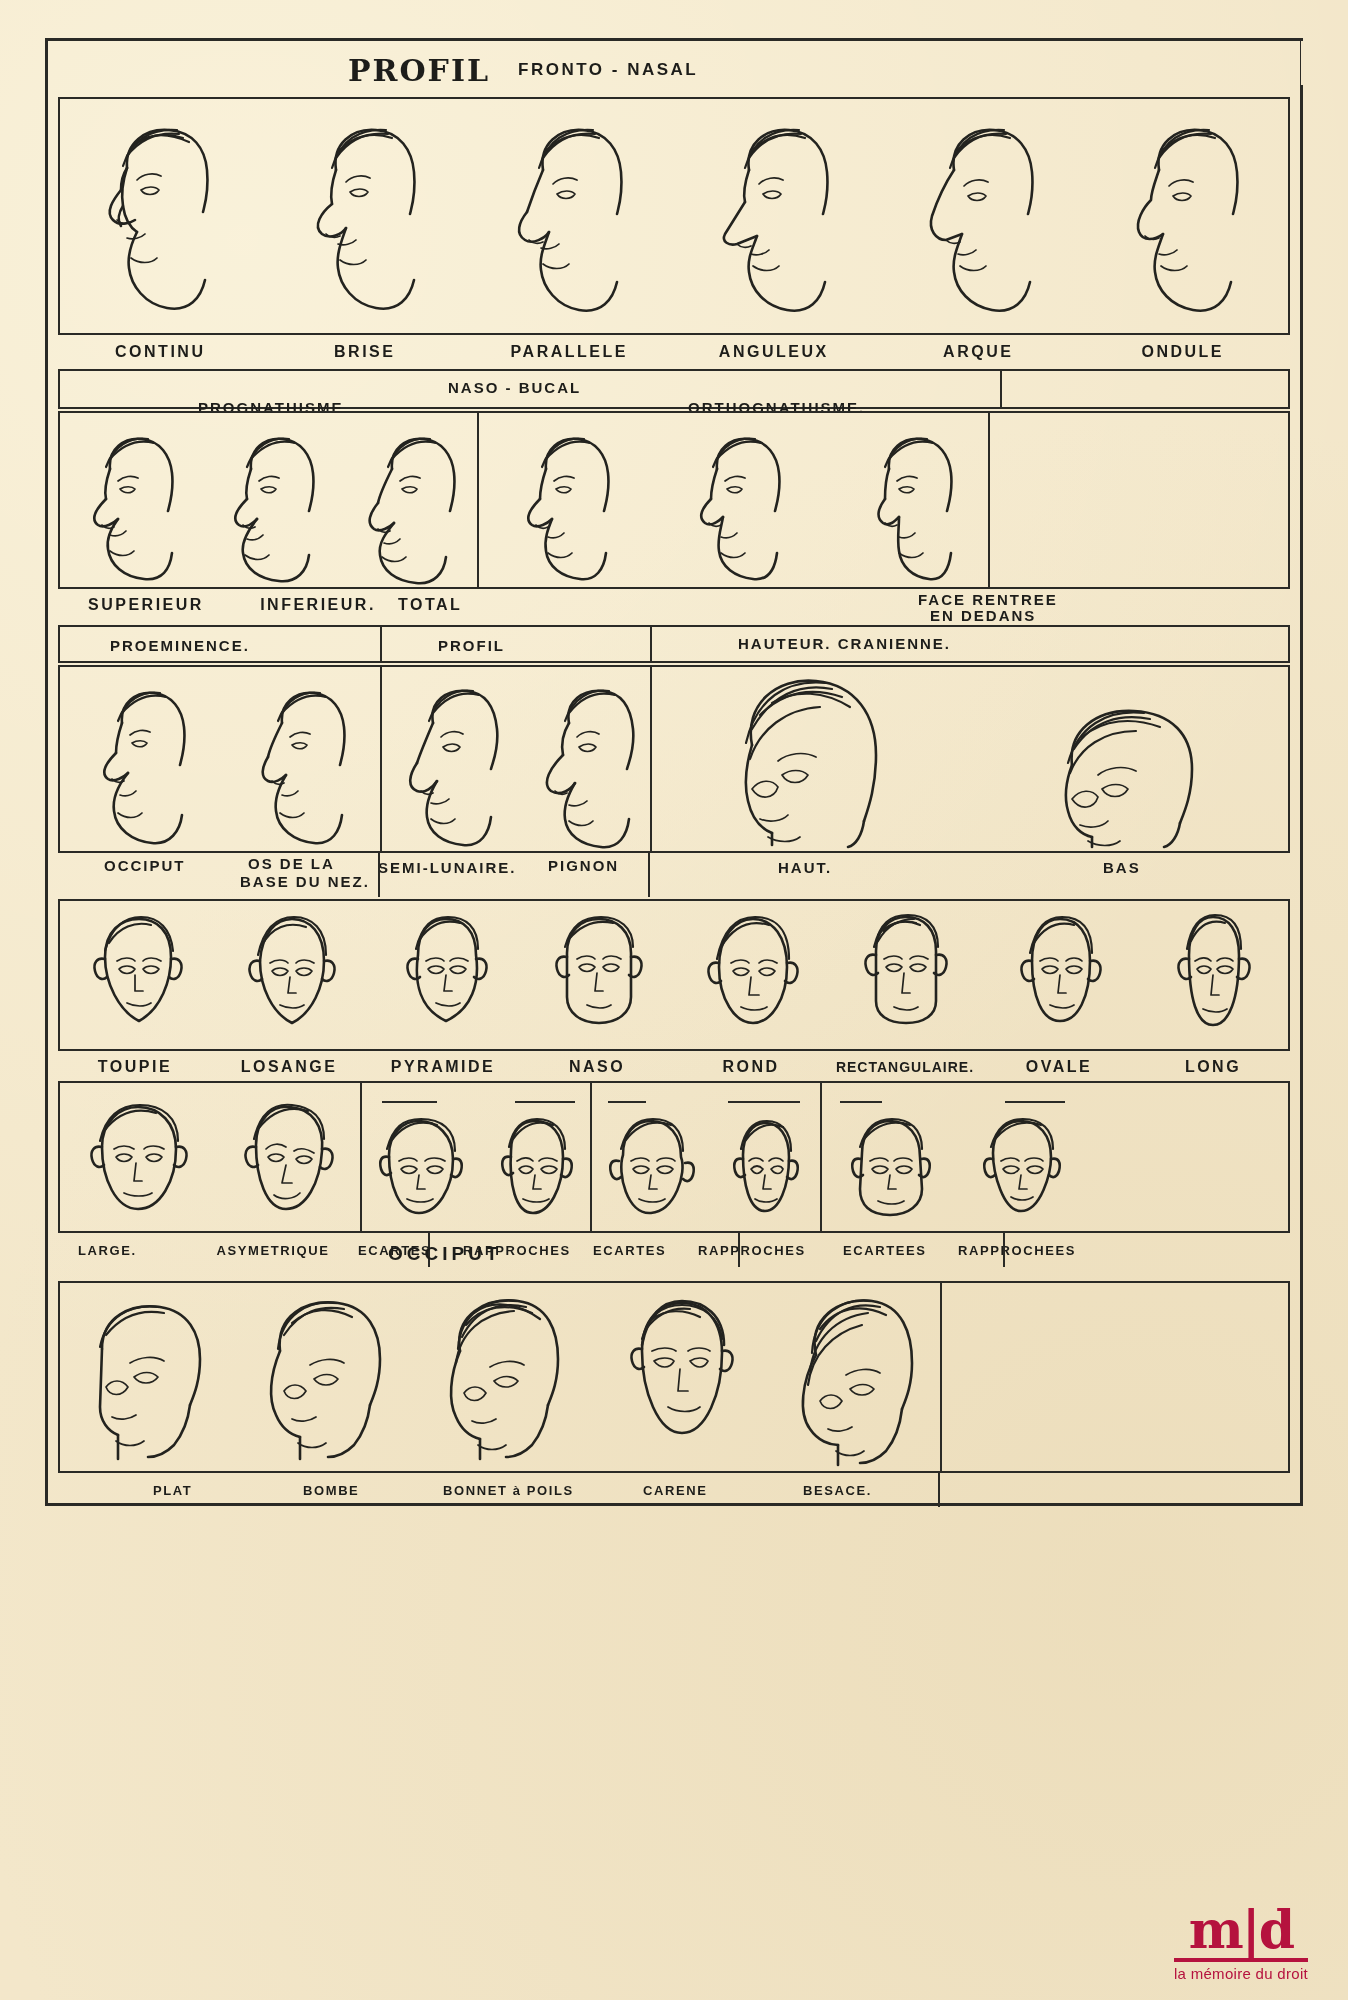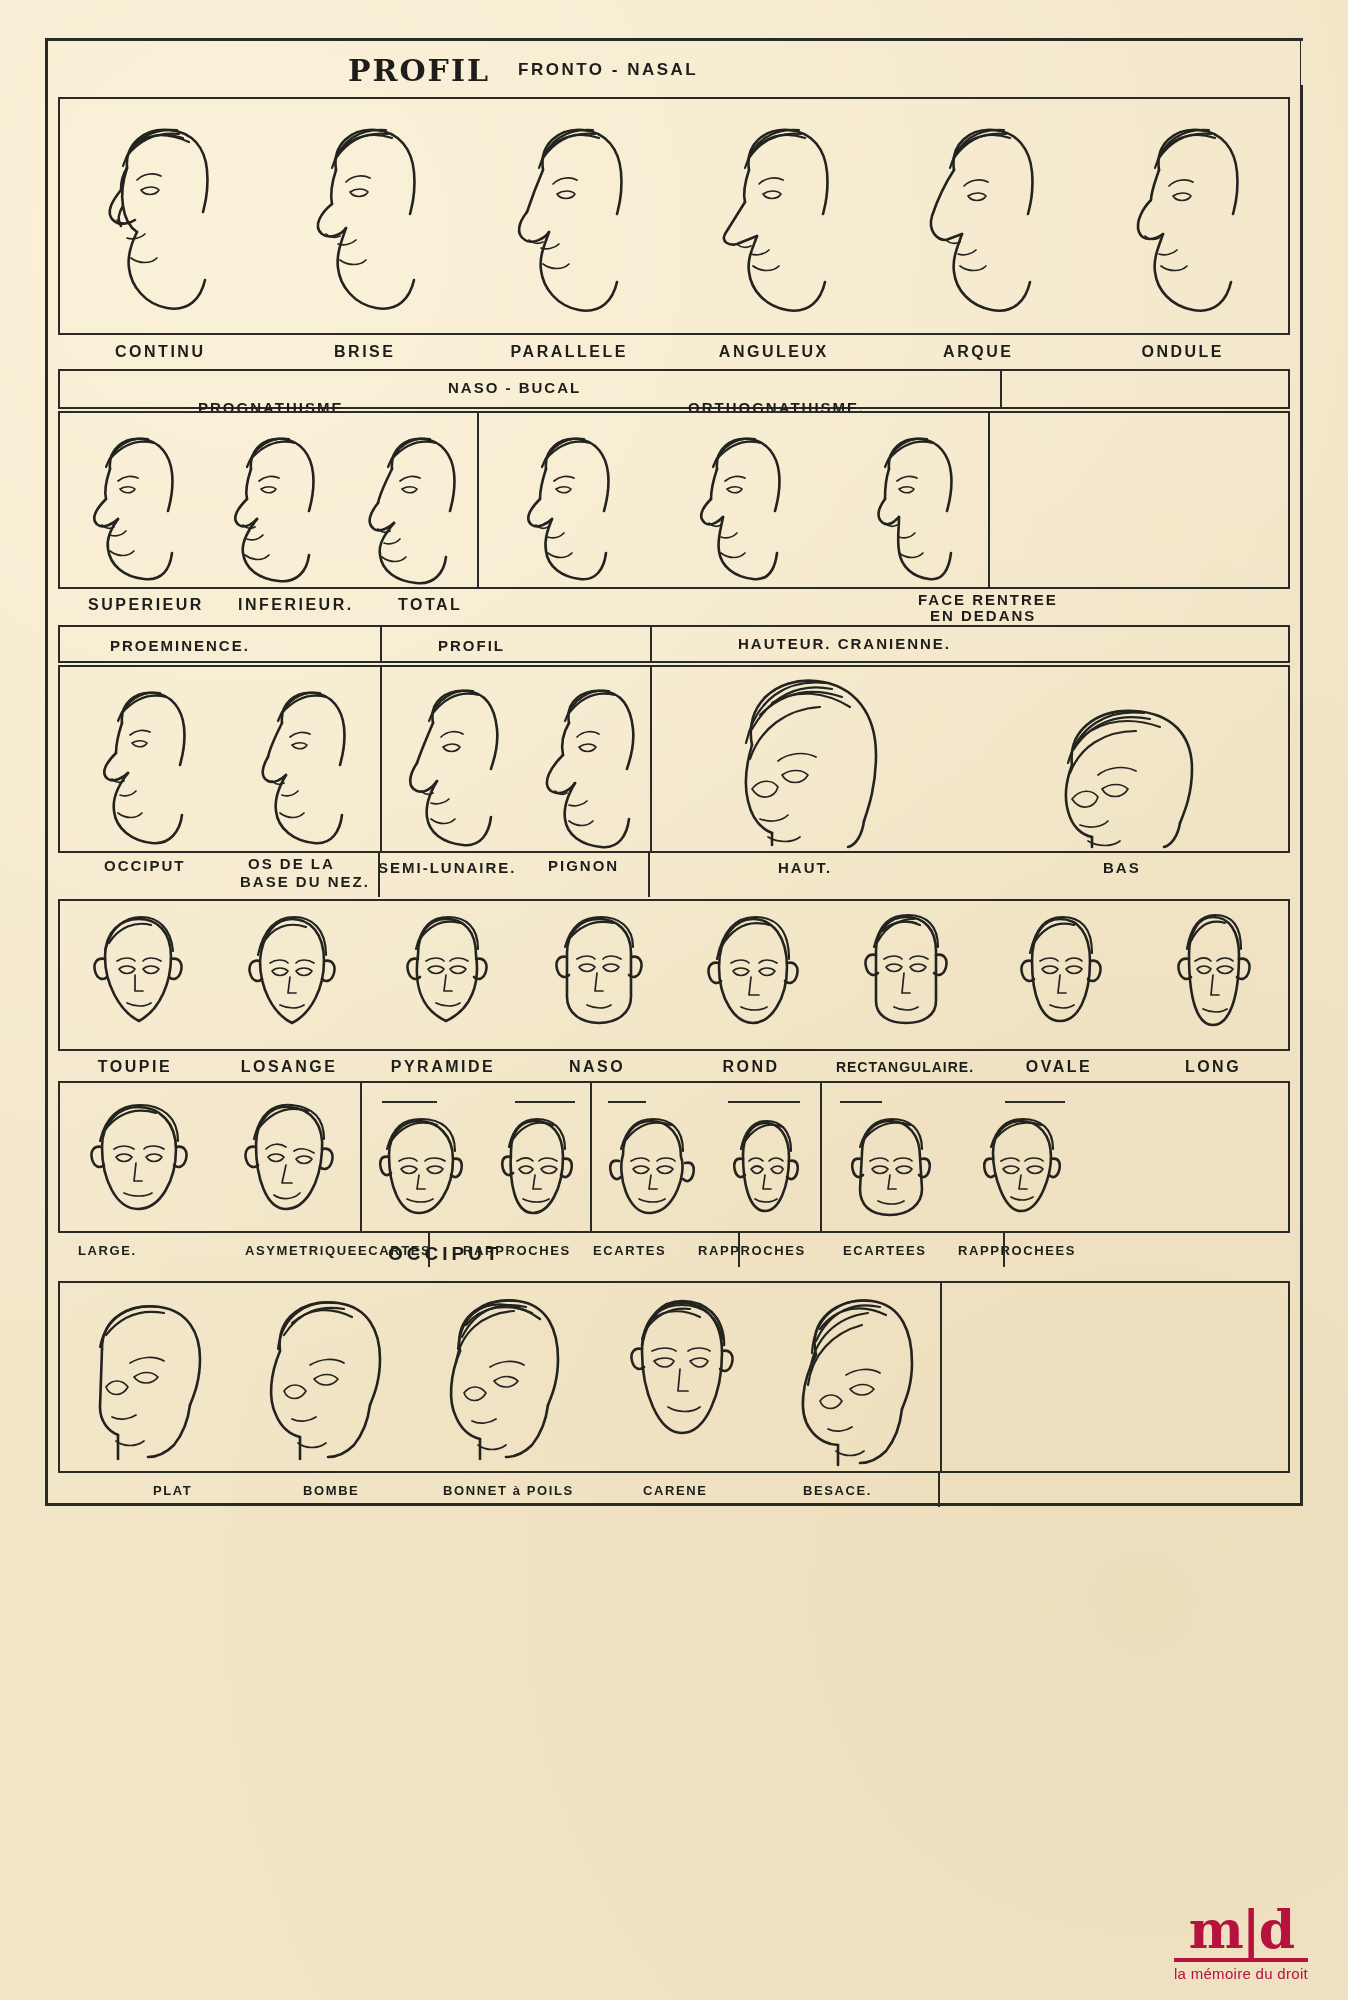--- a/index.html
+++ b/index.html
@@ -350,21 +350,21 @@
           <path class="ink-thin" d="M46 70 C51 67 58 67 61 70 C58 75 50 75 46 70 Z"></path>
           <path class="ink-thin" d="M32 104 C36 108 40 108 44 106"></path>
           <path class="ink-thin" d="M46 118 C52 120 58 118 62 114"></path>
           <path class="ink-thin" d="M46 134 C54 140 64 140 70 134"></path>
         </svg>
       </div>
     </div>
 
     <div class="labelbar" style="top:552px;height:24px;">
       <span style="width:150px;margin-left:30px;text-align:left">SUPERIEUR</span>
-      <span style="width:160px;text-align:left">INFERIEUR.</span>
+      <span style="width:160px;text-align:center">INFERIEUR.</span>
       <span style="width:120px;text-align:left">TOTAL</span>
     </div>
     <div class="cap tiny" style="top:550px;left:870px;">FACE RENTREE</div>
     <div class="cap tiny" style="top:566px;left:882px;">EN DEDANS</div>
 
     <div class="band" style="top:584px;height:38px;">
       <div class="vdiv" style="left:320px;top:0;height:100%;"></div>
       <div class="vdiv" style="left:590px;top:0;height:100%;"></div>
     </div>
     <div class="cap small" style="top:596px;left:62px;">PROEMINENCE.</div>
@@ -733,21 +733,21 @@
           <path class="ink-thin" d="M58 58 C62 54 70 54 74 58 C70 64 62 64 58 58 Z"></path>
           <path class="ink-thin" d="M52 64 L50 78 L58 78"></path>
           <path class="ink-thin" d="M42 86 C48 90 58 90 64 86"></path>
         </svg>
       </div>
 
     </div>
 
     <div class="labelbar small" style="top:1198px;height:22px;">
       <span style="width:110px;margin-left:20px;text-align:left">LARGE.</span>
-      <span style="width:170px;text-align:right">ASYMETRIQUE</span>
+      <span style="width:170px;text-align:center">ASYMETRIQUE</span>
       <span style="width:105px;text-align:left">ECARTES</span>
       <span style="width:130px;text-align:left">RAPPROCHES</span>
       <span style="width:105px;text-align:left">ECARTES</span>
       <span style="width:145px;text-align:left">RAPPROCHES</span>
       <span style="width:115px;text-align:left">ECARTEES</span>
       <span style="width:160px;text-align:left">RAPPROCHEES</span>
     </div>
     <div class="vdiv" style="left:380px;top:1192px;height:34px;"></div>
     <div class="vdiv" style="left:690px;top:1192px;height:34px;"></div>
     <div class="vdiv" style="left:955px;top:1192px;height:34px;"></div>

